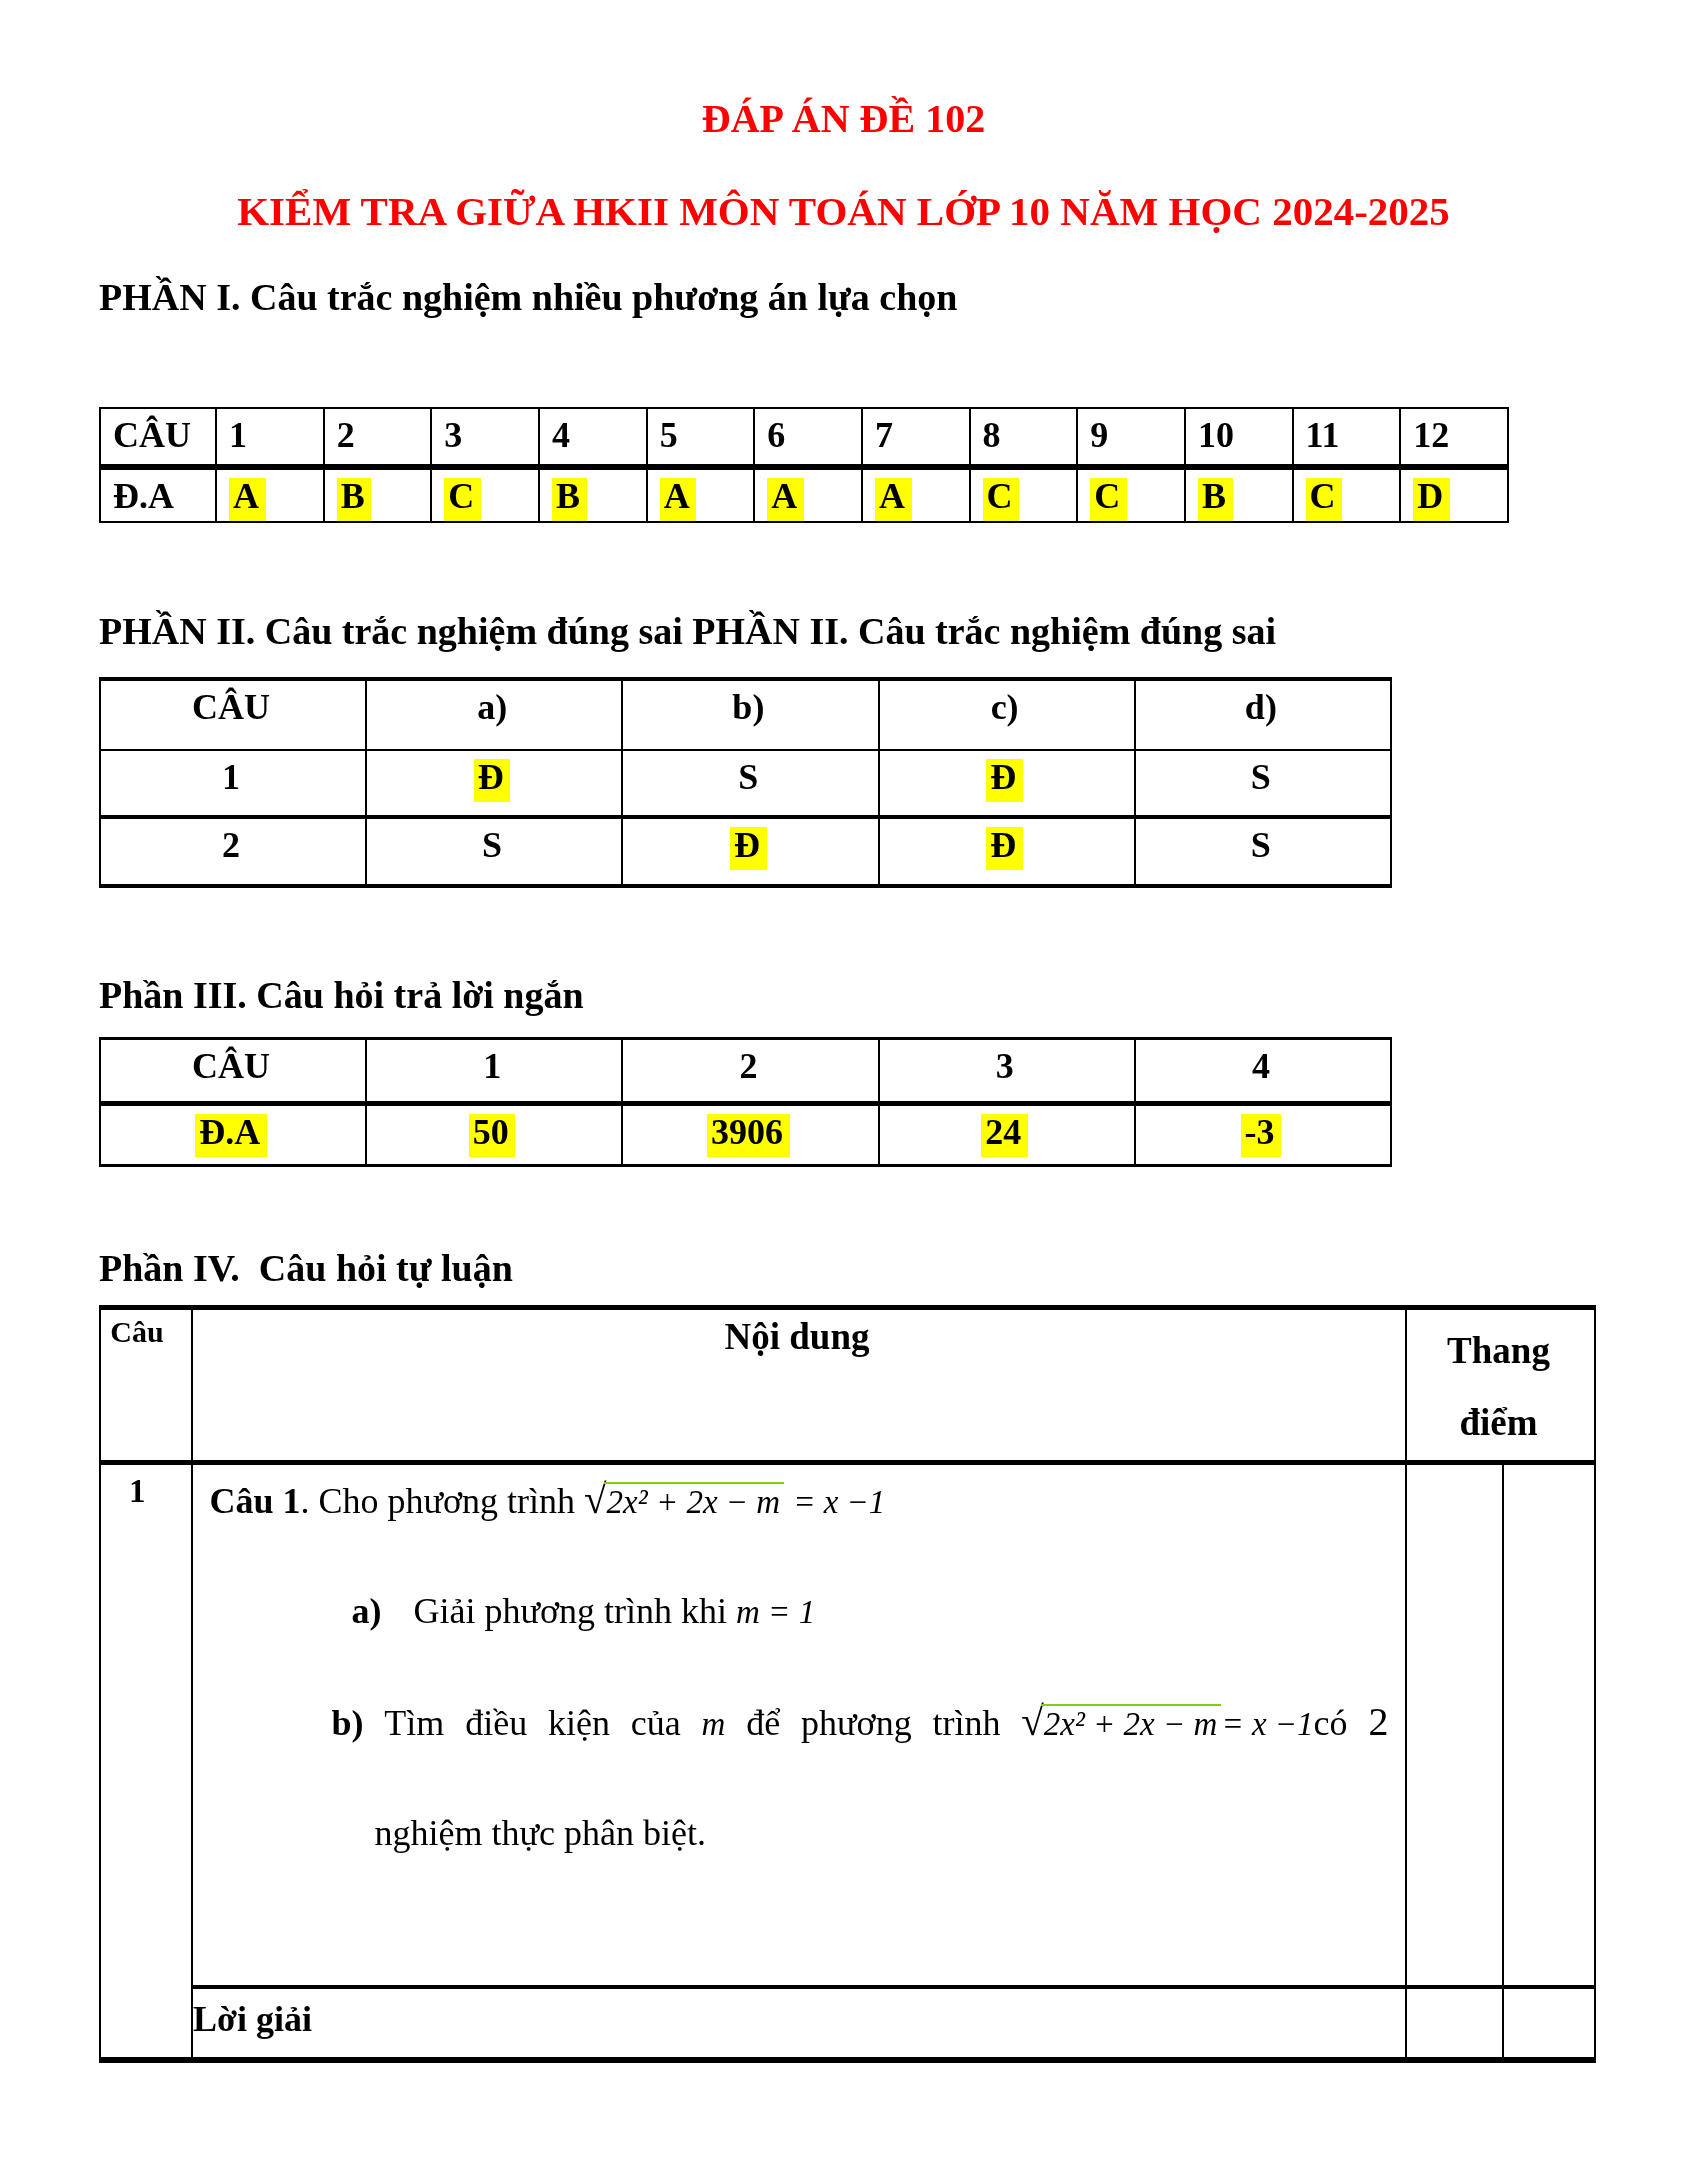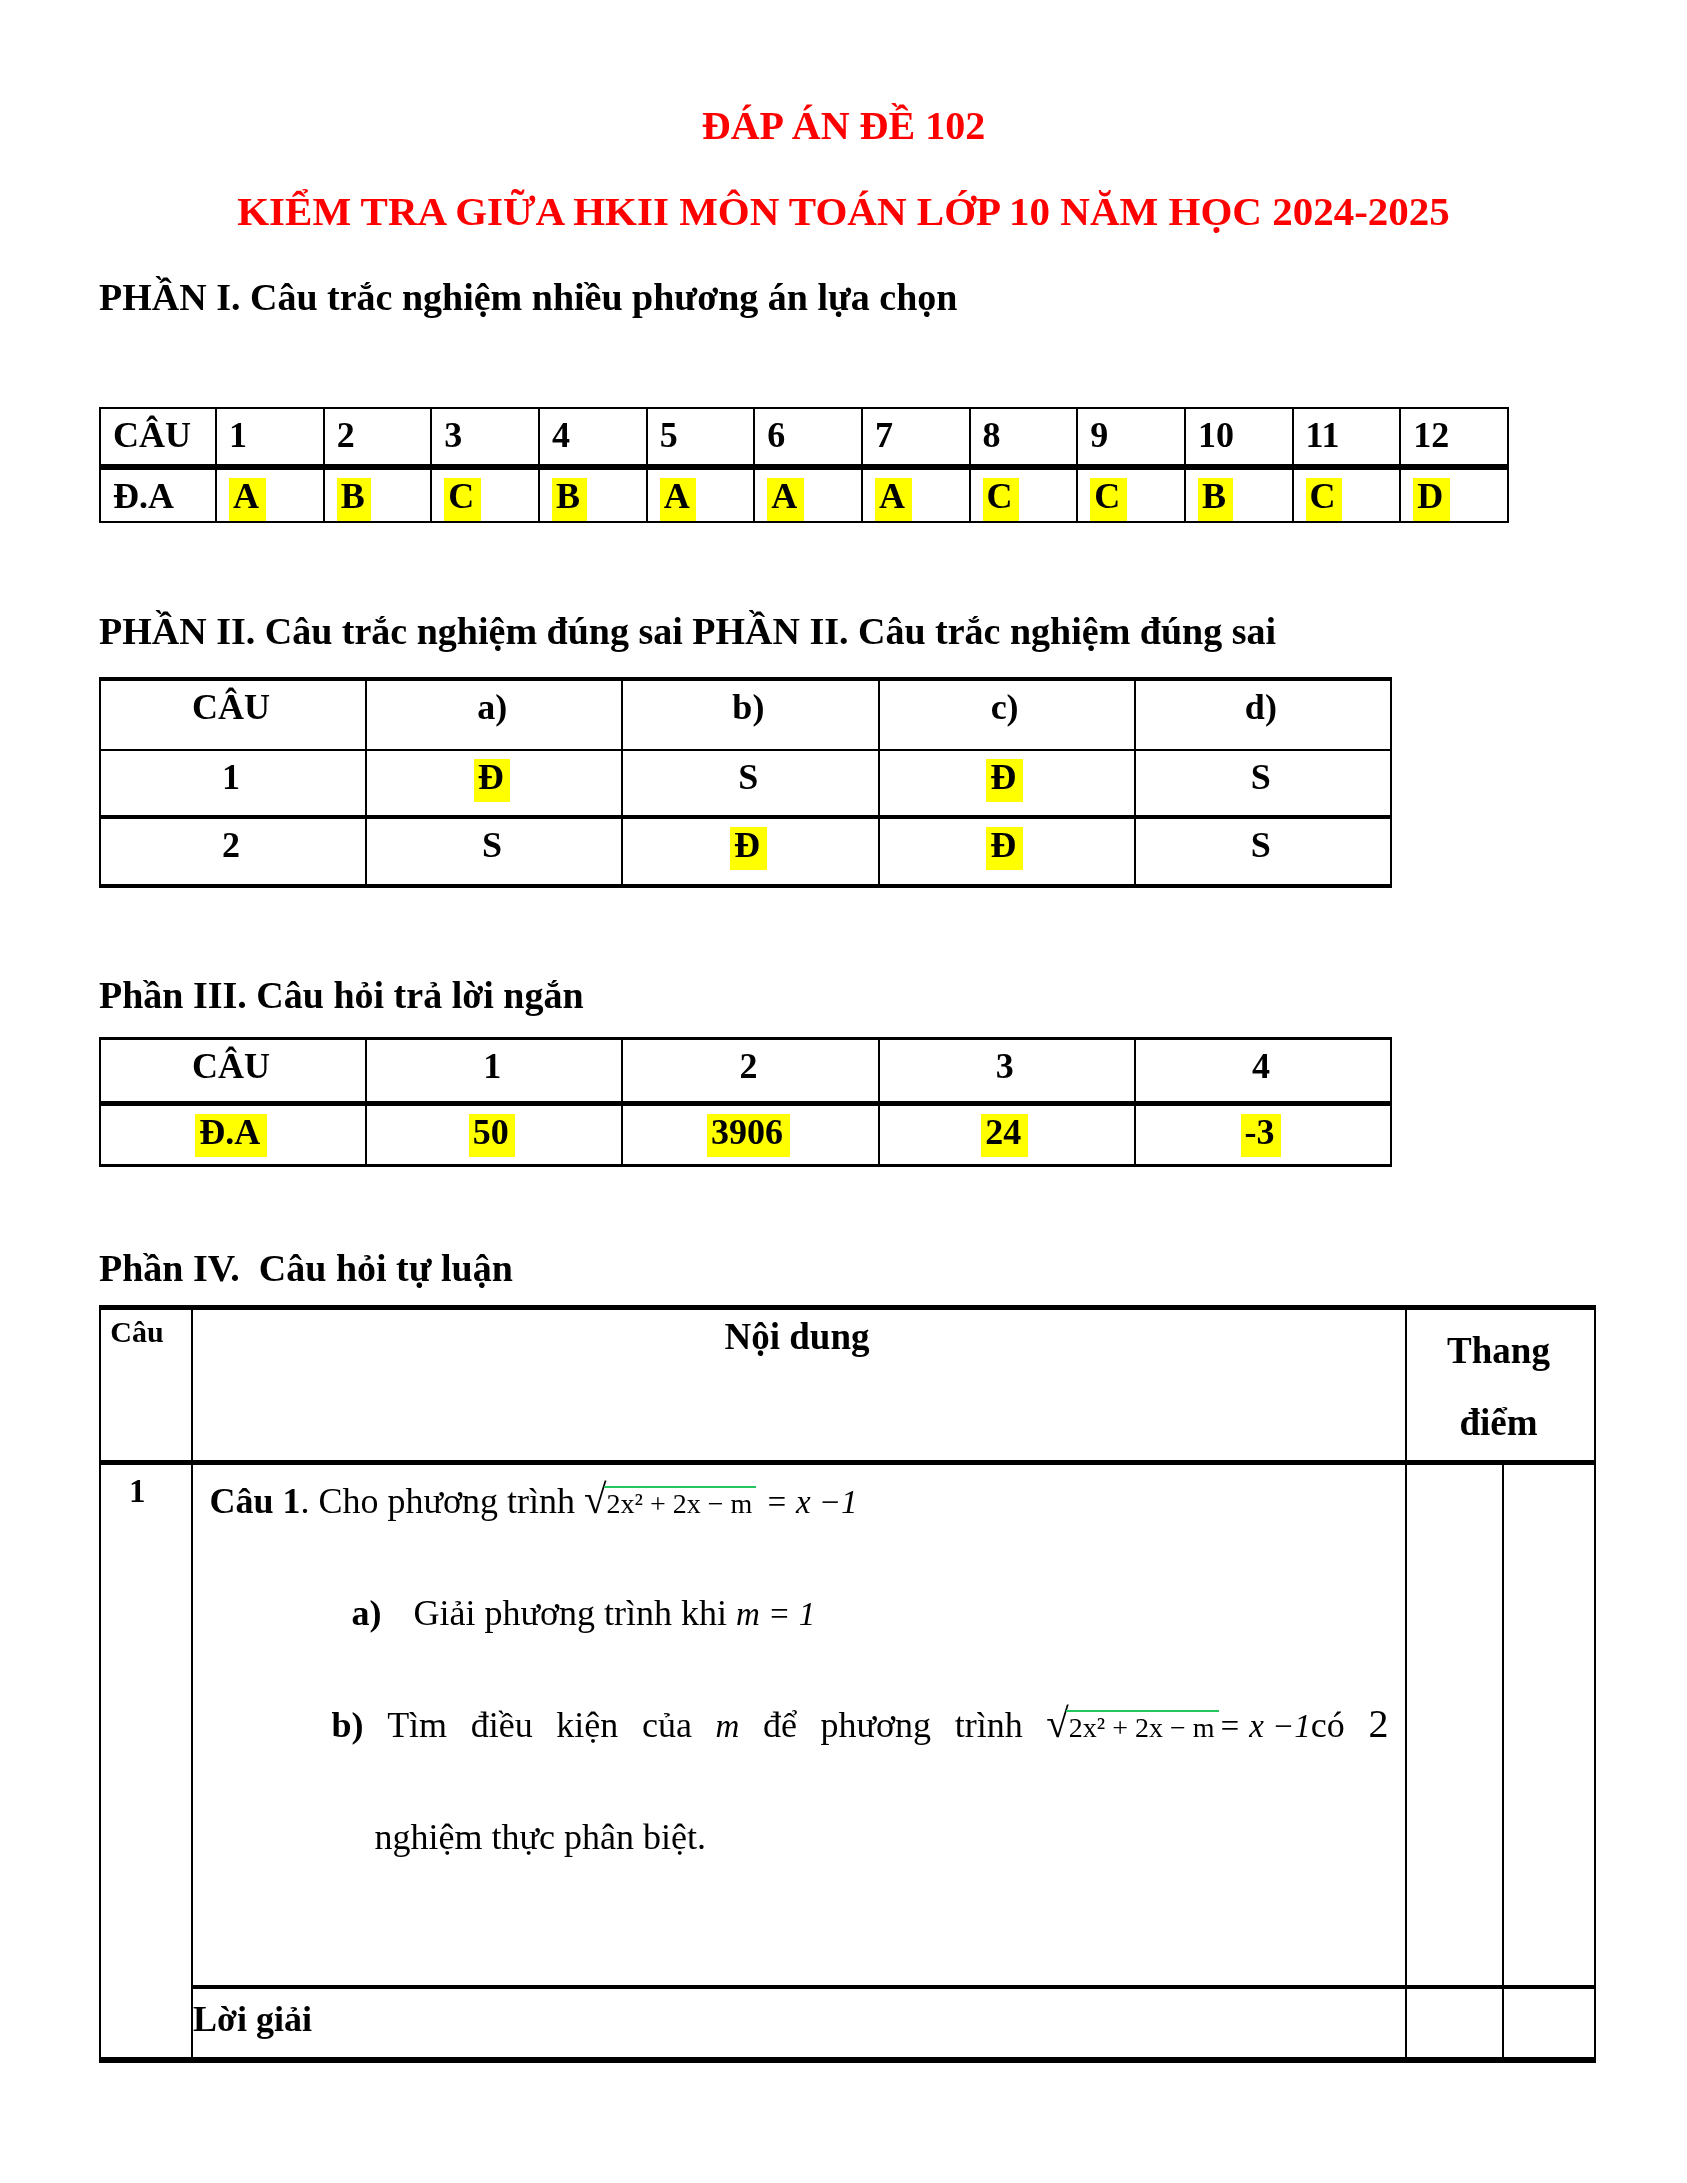--- a/index.html
+++ b/index.html
@@ -9,21 +9,21 @@
     width: 1687px;
     height: 2183px;
     background: #ffffff;
     color: #000000;
     font-family: "Liberation Serif", serif;
   }
   .doc-title, .doc-subtitle {
     position: absolute; left: 0; width: 100%;
     text-align: center; color: #FF0000; font-weight: bold;
   }
-  .doc-title    { top: 102px; font-size: 40px; }
+  .doc-title    { top: 95px; font-size: 40px; }
   .doc-subtitle { top: 187px; font-size: 41px; }
   .sec-heading {
     position: absolute; left: 99px;
     font-weight: bold; font-size: 38px; white-space: pre;
   }
   #p1-heading { top: 275px; }
   #p2-heading { top: 609px; }
   #p3-heading { top: 973px; }
   #p4-heading { top: 1246px; text-align: center; }
 
@@ -80,21 +80,21 @@
   .line { line-height: 48px; font-size: 36px; }
   .l-q  { margin: 0 0 61px 0; }
   .l-a  { margin: 0 0 61px 142px; }
   .l-b  { display: flex; justify-content: space-between; align-items: baseline; margin: 0 0 61px 122px; }
   .l-b2 { margin-left: 165px; }
   .bold { font-weight: bold; }
   .gap-tab { display: inline-block; width: 32px; }
   .math { font-style: italic; font-size: 33px; }
   .sqrt { white-space: nowrap; }
   .sqrt-sym { font-style: normal; font-size: 41px; }
-  .radicand { border-top: 2px solid #22c55e; font-size: 28px; padding: 0 4px 0 2.6px; margin-left: -2.6px; }
+  .radicand { border-top: 2px solid #84cc16; font-style: italic; font-size: 33px; padding: 0 4px 0 2.6px; margin-left: -2.6px; }
   .big2 { font-size: 40px; }
 </style>
 </head>
 <body>
 
 <div class="page">
 
   <div class="doc-title">ĐÁP ÁN ĐỀ 102</div>
   <div class="doc-subtitle">KIỂM TRA GIỮA HKII MÔN TOÁN LỚP 10 NĂM HỌC 2024-2025</div>
 

